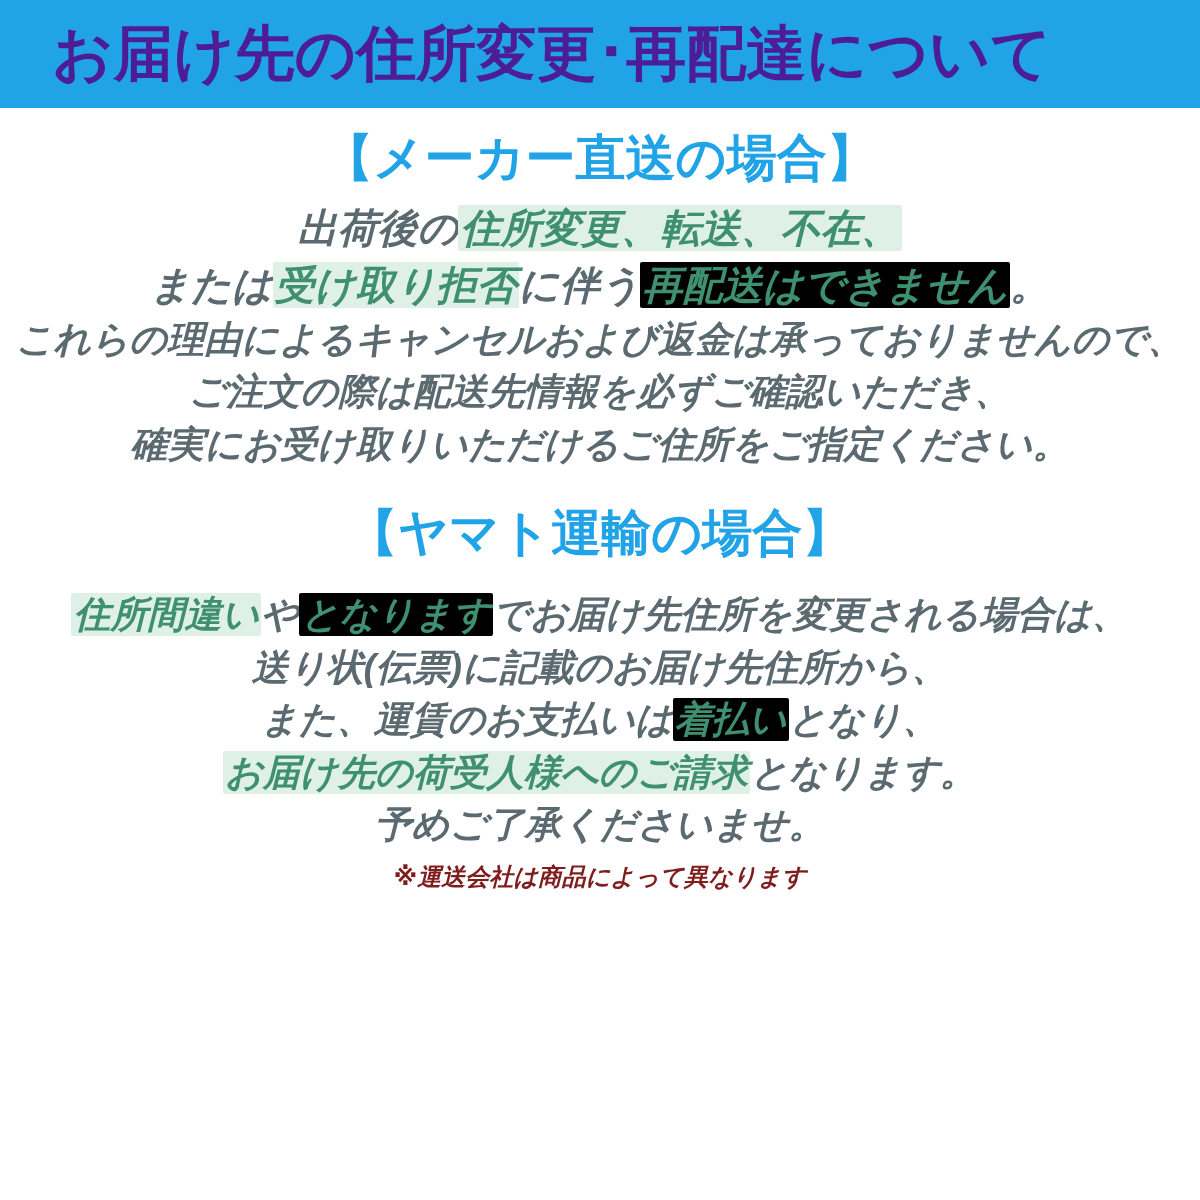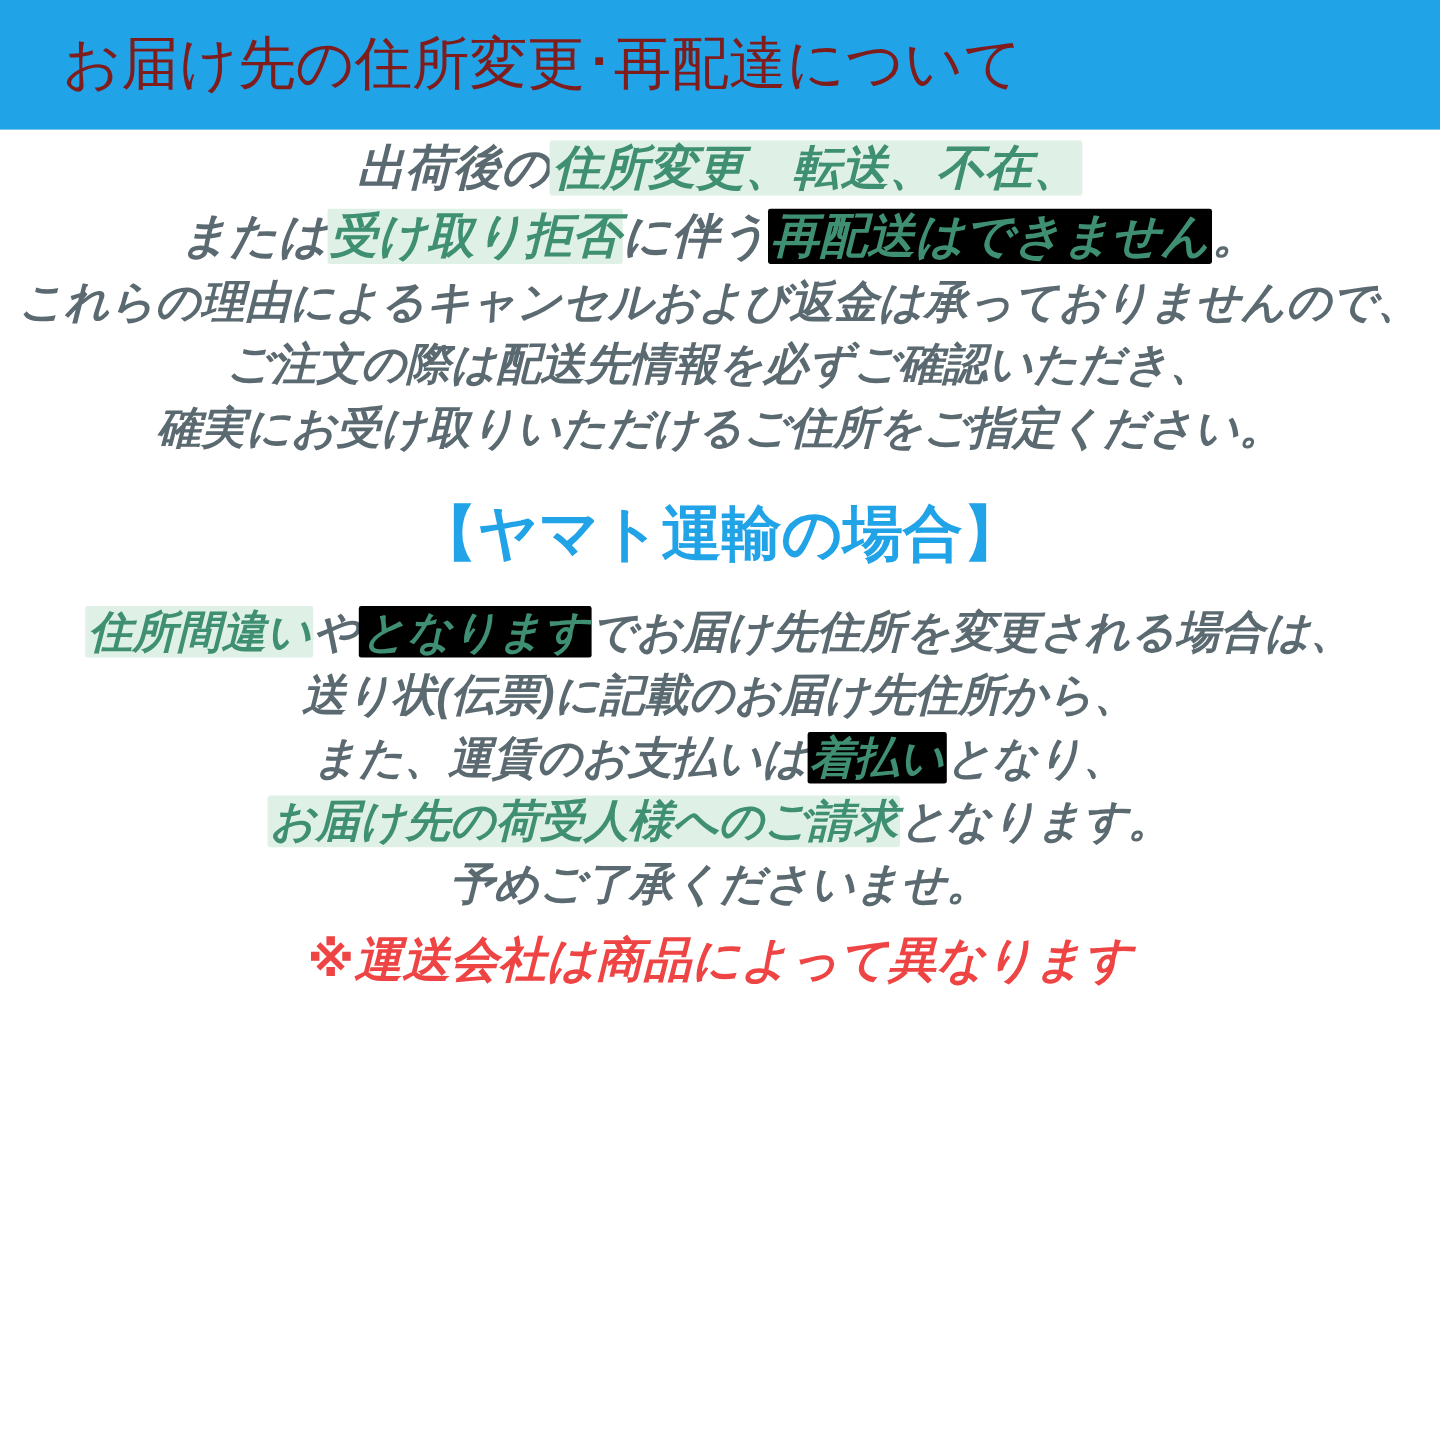--- a/index.html
+++ b/index.html
@@ -24,23 +24,23 @@
   .banner {
     width: 1200px;
     height: 108px;
     background: #21a3e8;
     display: flex;
     align-items: center;
     box-sizing: border-box;
     padding-left: 52px;
   }
   .banner-title {
-    color: #7f1d1d;
-    font-size: 48px;
-    font-weight: 400;
+    color: #4c1d95;
+    font-size: 60px;
+    font-weight: 700;
     letter-spacing: 0px;
     line-height: 1;
     white-space: nowrap;
   }
 
   
   .content {
     padding: 0 14px;
     box-sizing: border-box;
   }
@@ -66,22 +66,22 @@
     font-size: 40px;
     font-weight: 700;
     line-height: 1.42;
     white-space: nowrap;
     font-style: italic;
   }
   .line.small {
     font-size: 37px;
   }
   .line.note {
-    color: #ef4444;
-    font-size: 40px;
+    color: #7f1d1d;
+    font-size: 24px;
     margin-top: 8px;
   }
 
   
   .hl-green {
     background: #dff0e6;
     color: #3f8f72;
     padding: 1px 2px;
     border-radius: 2px;
   }
@@ -99,20 +99,21 @@
 <body>
 
 <div class="page">
 
   <div class="banner">
     <div class="banner-title">お届け先の住所変更･再配達について</div>
   </div>
 
   <div class="content">
 
+    <div class="section-heading">【メーカー直送の場合】</div>
 
     <div class="block">
       <div class="line">
         <span class="plain">出荷後の</span><span class="hl-green">住所変更、転送、不在、</span>
       </div>
       <div class="line">
         <span class="plain">または</span><span class="hl-green">受け取り拒否</span><span class="plain">に伴う</span><span class="hl-pink-green-text">再配送はできません</span><span class="plain">。</span>
       </div>
       <div class="line small">
         <span class="plain">これらの理由によるキャンセルおよび返金は承っておりませんので、</span>

